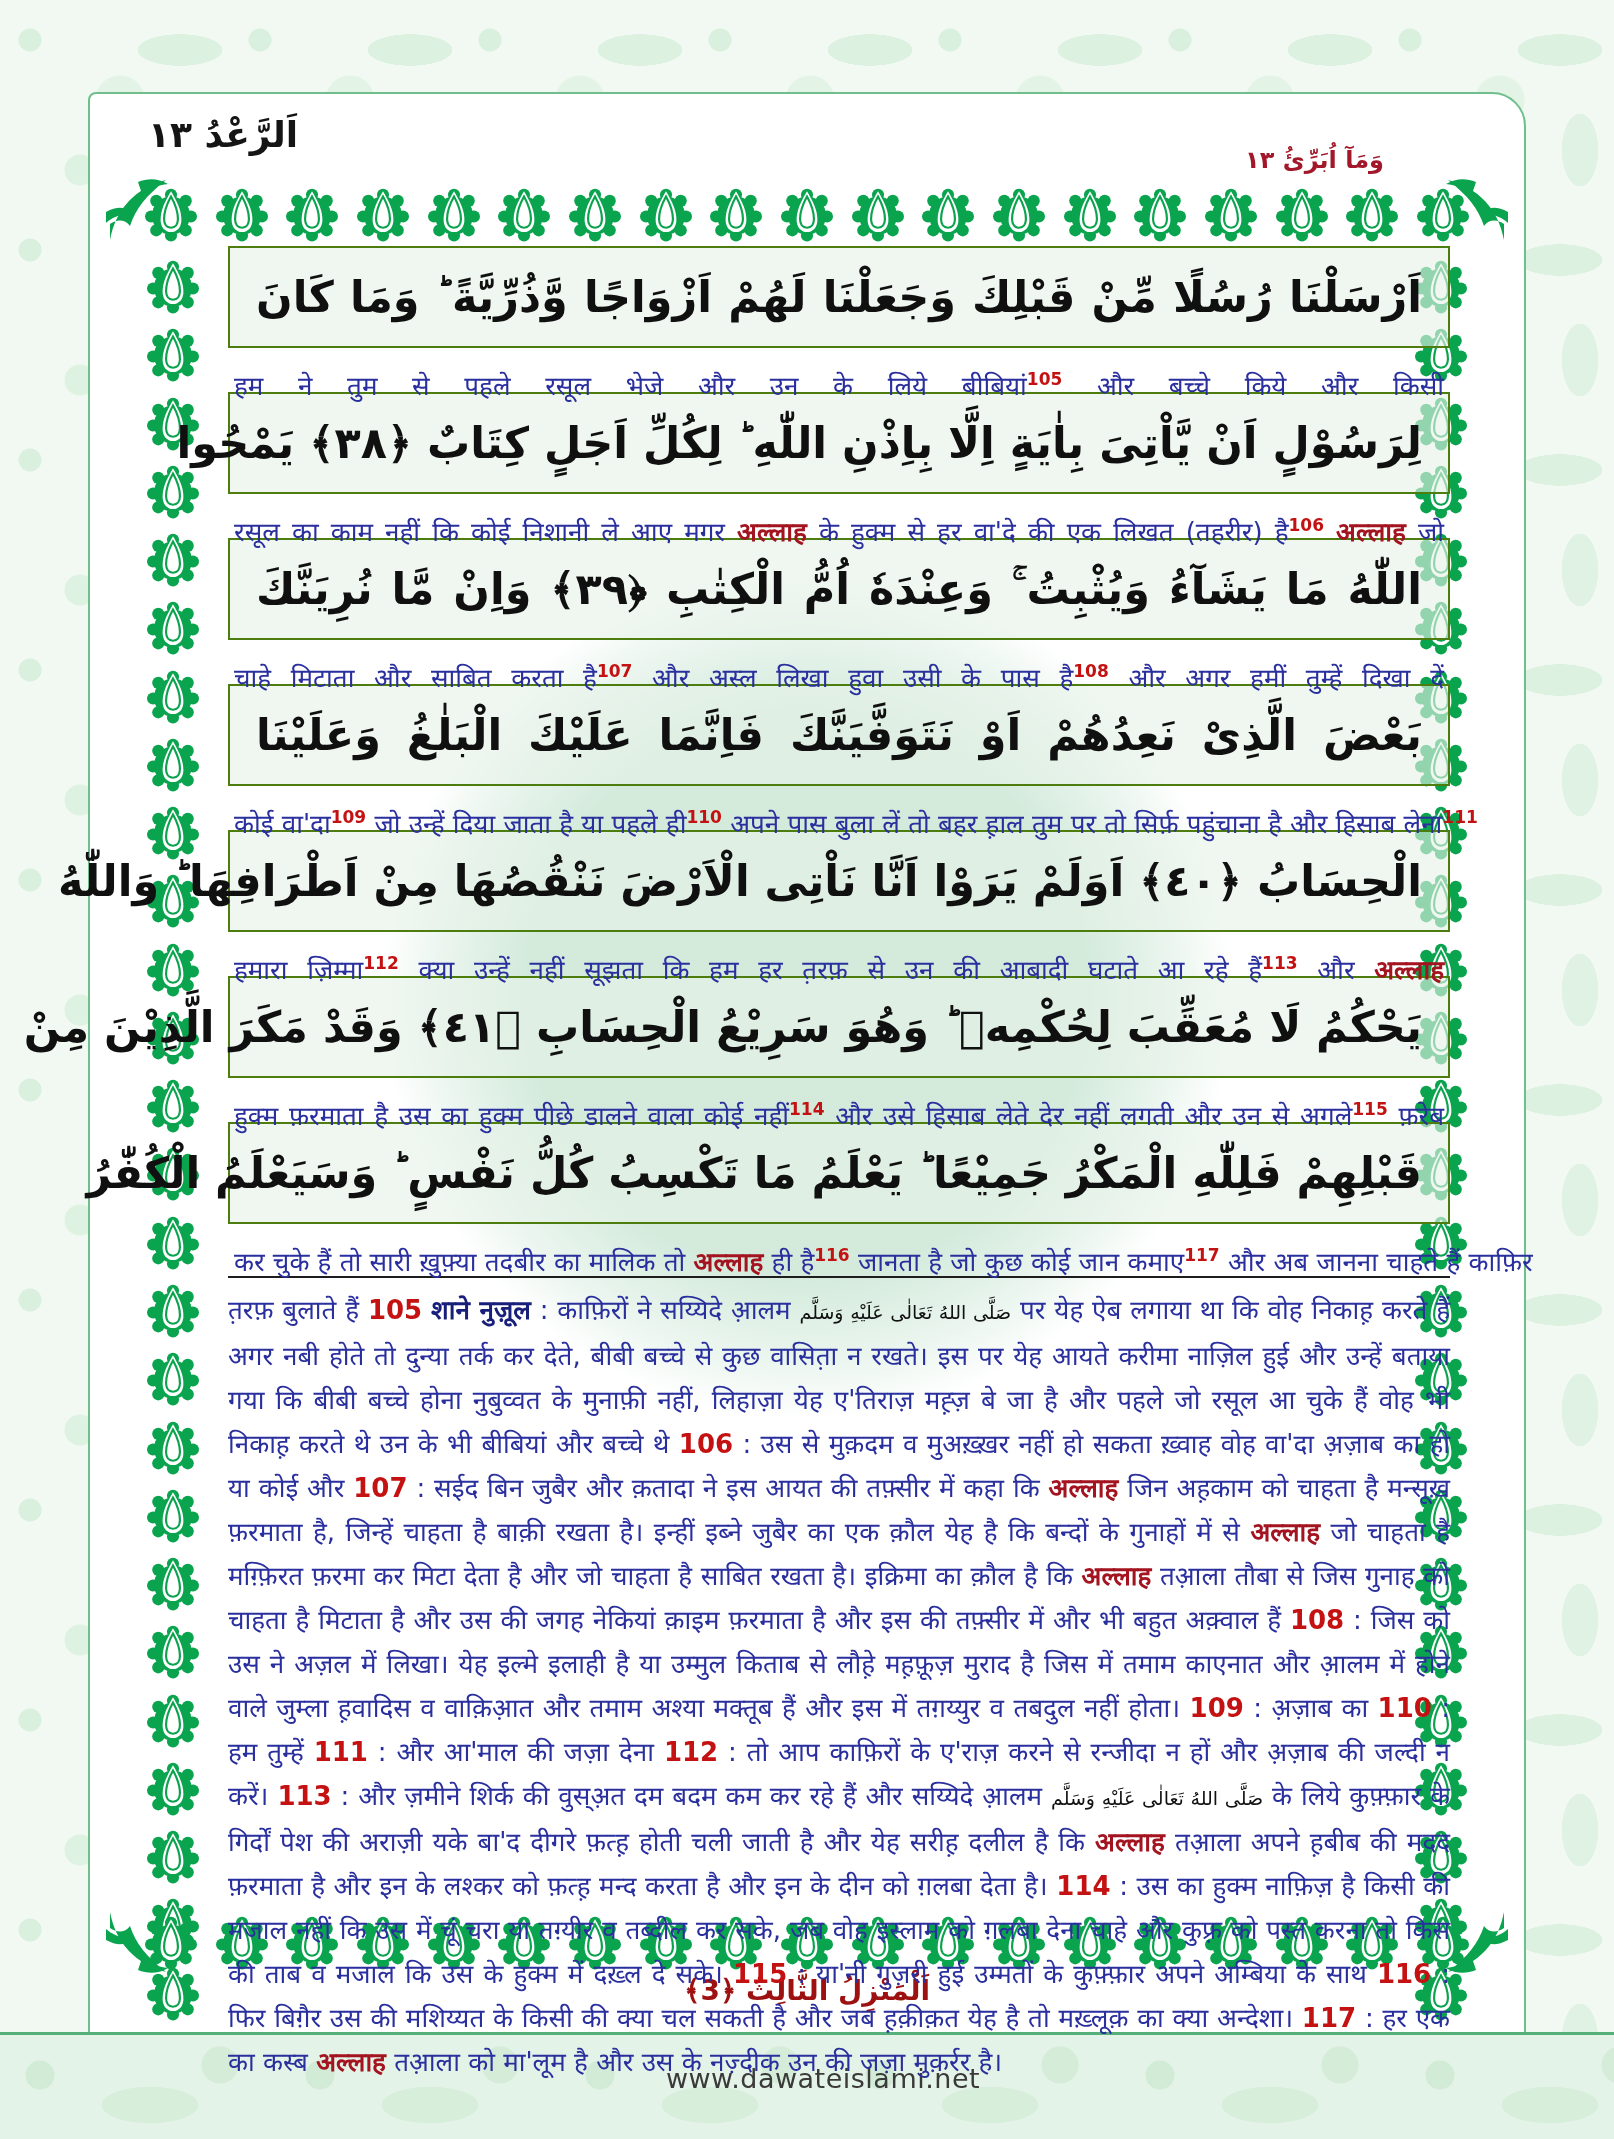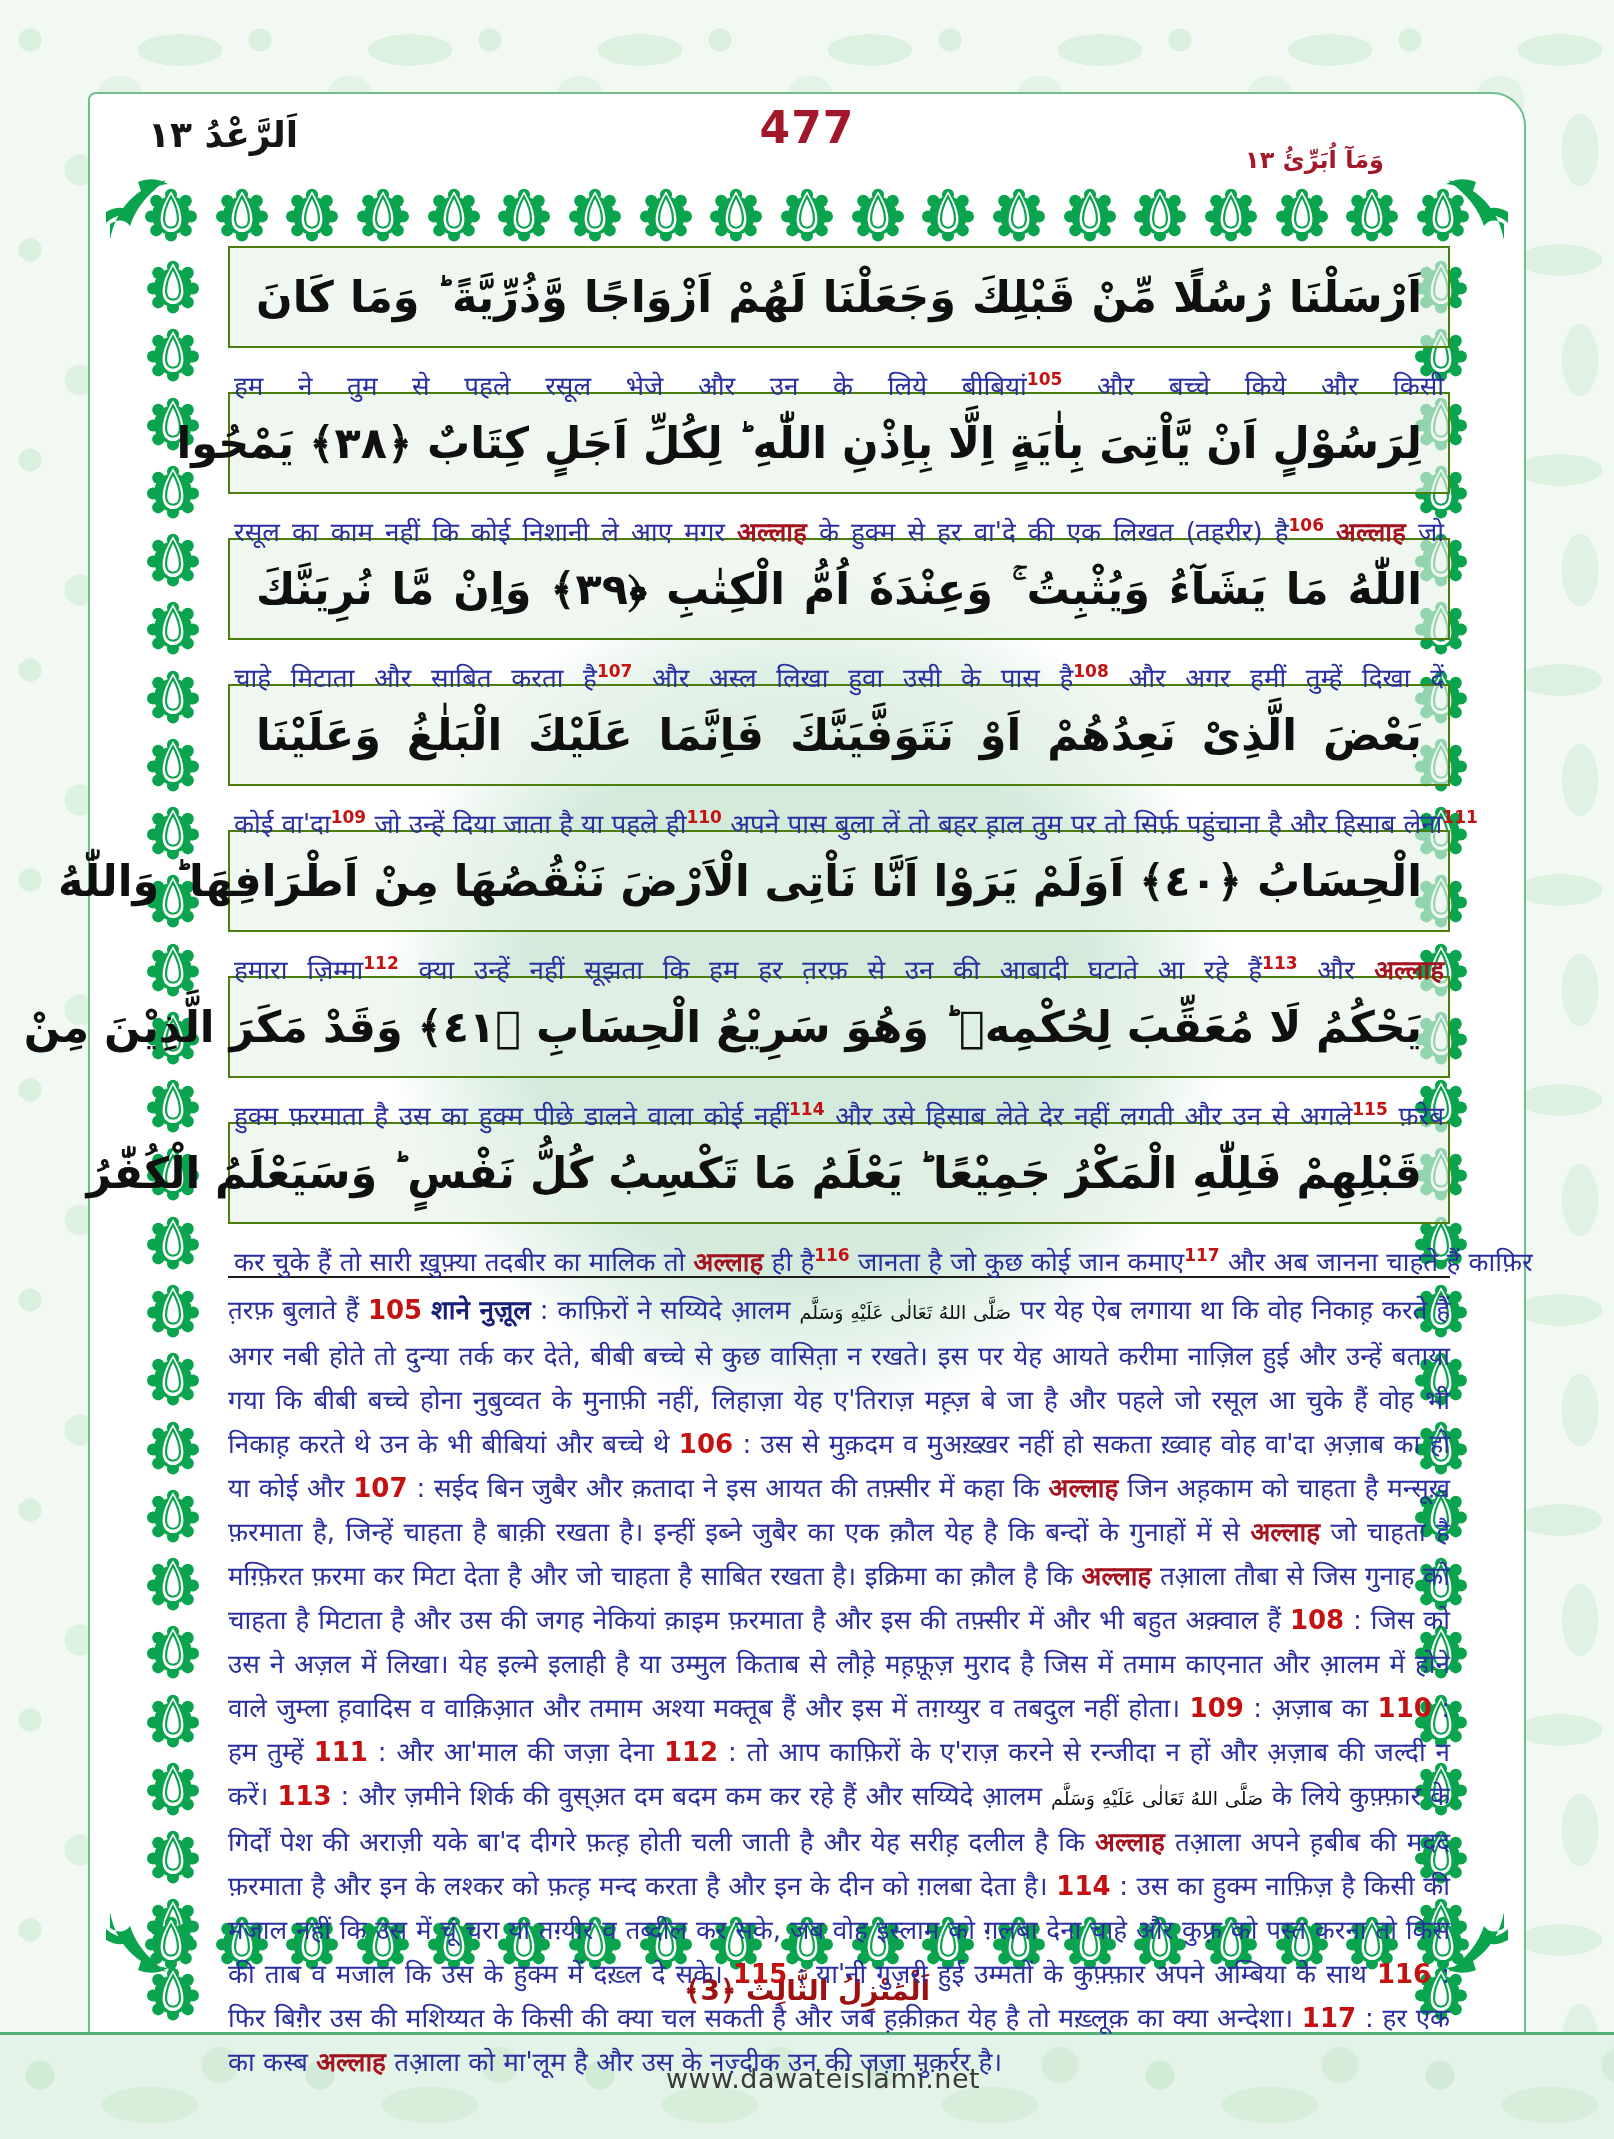--- a/index.html
+++ b/index.html
@@ -120,21 +120,20 @@
       <path d="M6,64 C12,32 32,12 62,4 C42,20 32,32 26,50 C21,43 13,43 6,48 Z" fill="currentColor"></path>
       <path d="M2,36 C15,29 24,31 30,40 C19,37 10,40 2,47 Z" fill="currentColor"></path>
       <path d="M34,6 C44,2 54,2 64,8 C54,9 46,12 38,18 Z" fill="currentColor"></path>
     </g>
   </defs>
 </svg>
 
 <div class="card">
 
   <div class="hdr-left">اَلرَّعْدُ ١٣</div>
-  <div class="hdr-center">477</div>
   <div class="hdr-right">وَمَآ اُبَرِّئُ ١٣</div>
 
   <svg class="spray tl" viewBox="0 0 70 70">
       <use href="#spray"></use>
     </svg>
   <svg class="spray tr" viewBox="0 0 70 70">
       <use href="#spray"></use>
     </svg>
   <svg class="spray bl" viewBox="0 0 70 70">
       <use href="#spray"></use>

